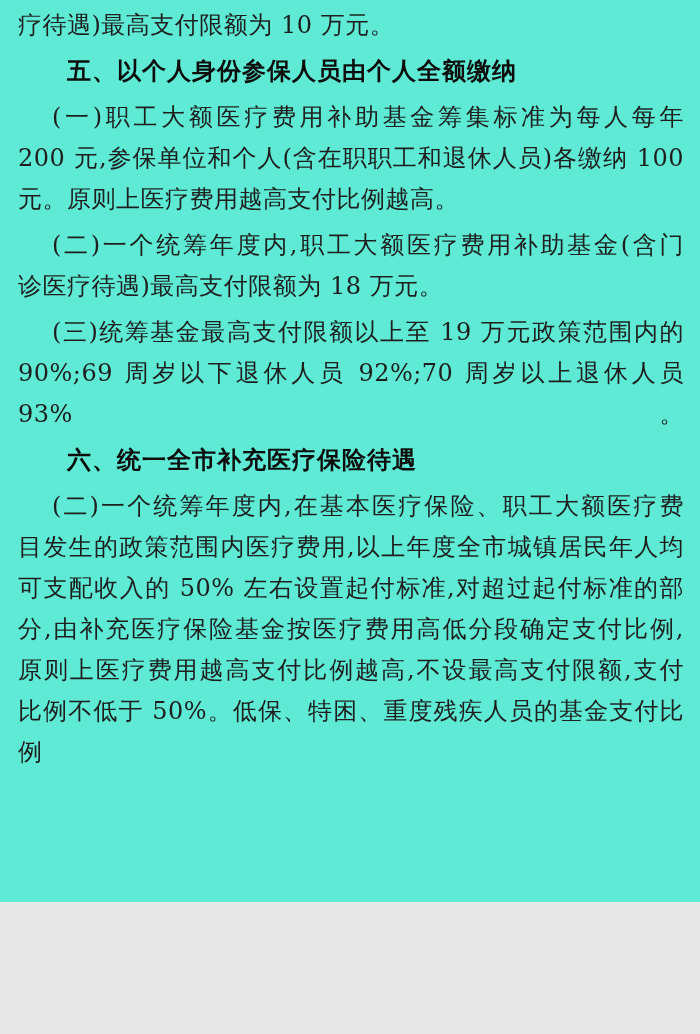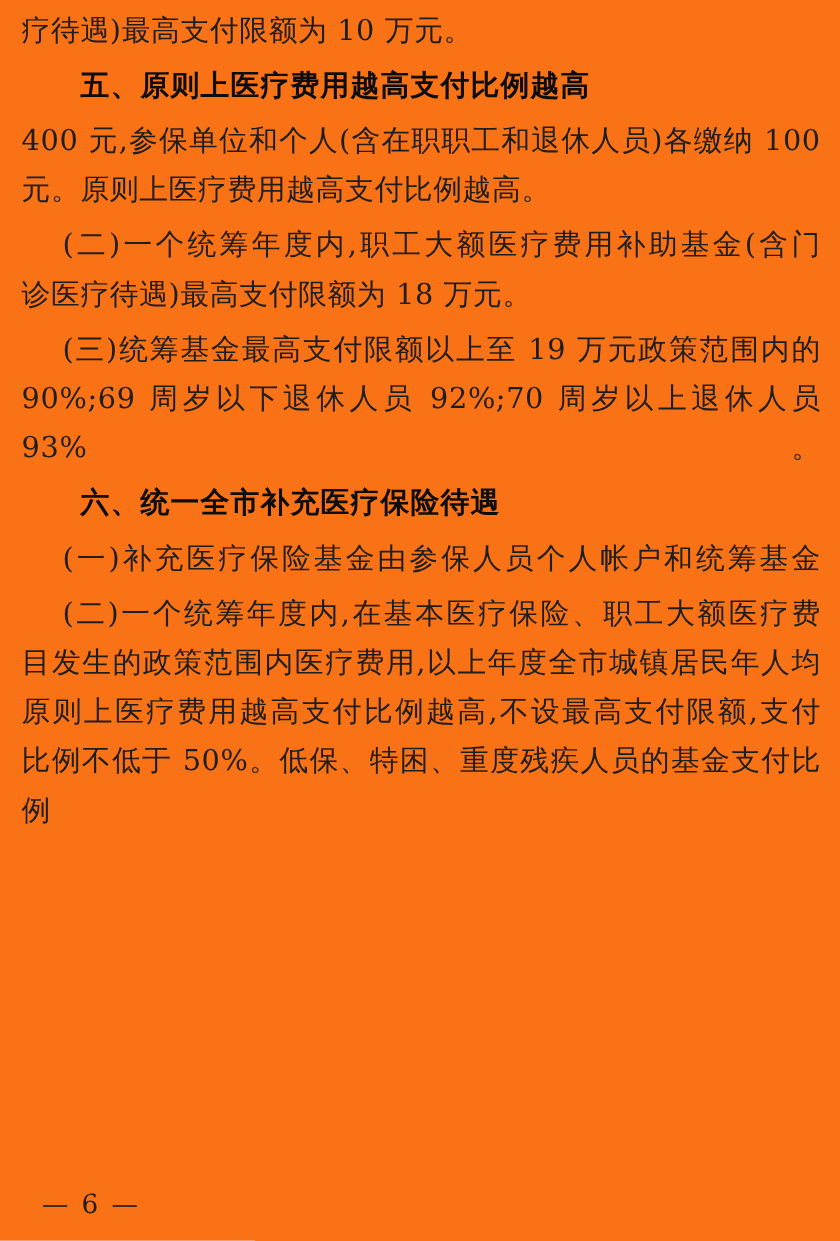--- a/index.html
+++ b/index.html
@@ -3,23 +3,23 @@
 <meta charset="utf-8">
 <style>
   html, body {
     margin: 0;
     padding: 0;
     background: #e8e8e8;
   }
   .page {
     position: relative;
     width: 700px;
-    height: 1034px;
+    height: 902px;
     margin: 0 auto;
-    background: #f97316;
+    background: #5eead4;
     overflow: hidden;
     color: #1e1e1e;
   }
   .doc-content {
     position: absolute;
     left: 18px;
     top: 0;
     width: 666px;
     padding-top: 5px;
   }
@@ -62,50 +62,52 @@
 <body>
 
 <div class="page">
   <div class="doc-content">
 
     <div class="block">
       <div class="line">疗待遇)最高支付限额为 10 万元。</div>
     </div>
 
     <div class="block">
-      <div class="heading">五、原则上医疗费用越高支付比例越高</div>
+      <div class="heading">五、以个人身份参保人员由个人全额缴纳</div>
     </div>
 
     <div class="block">
-      <div class="line fill">400 元,参保单位和个人(含在职职工和退休人员)各缴纳 100</div>
+      <div class="line indent fill">(一)职工大额医疗费用补助基金筹集标准为每人每年</div>
+      <div class="line fill">200 元,参保单位和个人(含在职职工和退休人员)各缴纳 100</div>
       <div class="line">元。原则上医疗费用越高支付比例越高。</div>
     </div>
 
     <div class="block">
       <div class="line indent fill">(二)一个统筹年度内,职工大额医疗费用补助基金(含门</div>
       <div class="line">诊医疗待遇)最高支付限额为 18 万元。</div>
     </div>
 
     <div class="block">
       <div class="line indent fill">(三)统筹基金最高支付限额以上至 19 万元政策范围内的</div>
       <div class="line fill">90%;69 周岁以下退休人员 92%;70 周岁以上退休人员 93%。</div>
     </div>
 
 
     <div class="block">
       <div class="heading">六、统一全市补充医疗保险待遇</div>
     </div>
 
     <div class="block">
-      <div class="line indent fill">(一)补充医疗保险基金由参保人员个人帐户和统筹基金</div>
     </div>
 
     <div class="block">
       <div class="line indent fill">(二)一个统筹年度内,在基本医疗保险、职工大额医疗费</div>
       <div class="line fill">目发生的政策范围内医疗费用,以上年度全市城镇居民年人均</div>
+      <div class="line fill">可支配收入的 50% 左右设置起付标准,对超过起付标准的部</div>
+      <div class="line fill">分,由补充医疗保险基金按医疗费用高低分段确定支付比例,</div>
       <div class="line fill">原则上医疗费用越高支付比例越高,不设最高支付限额,支付</div>
       <div class="line fill">比例不低于 50%。低保、特困、重度残疾人员的基金支付比例</div>
     </div>
 
   </div>
 
   <div class="footer">— 6 —</div>
 </div>
 
 </body></html>

